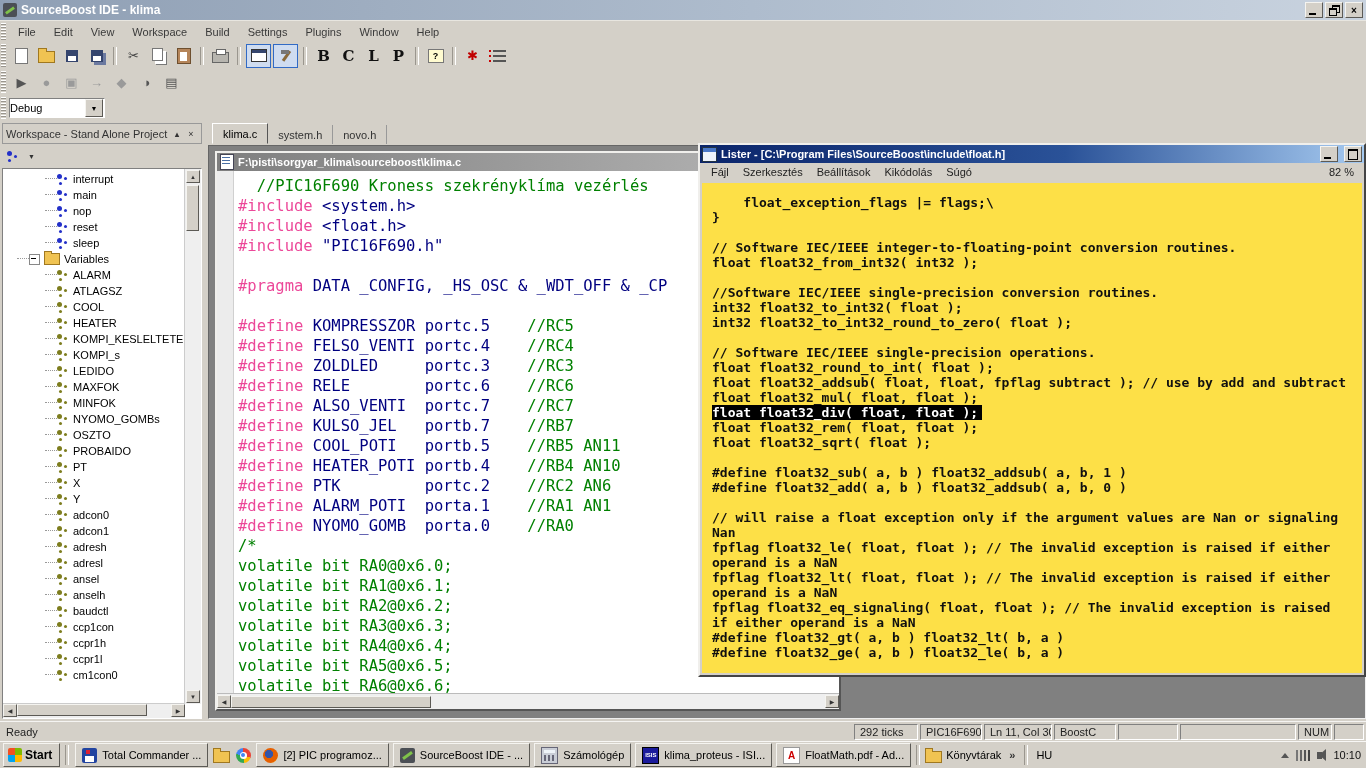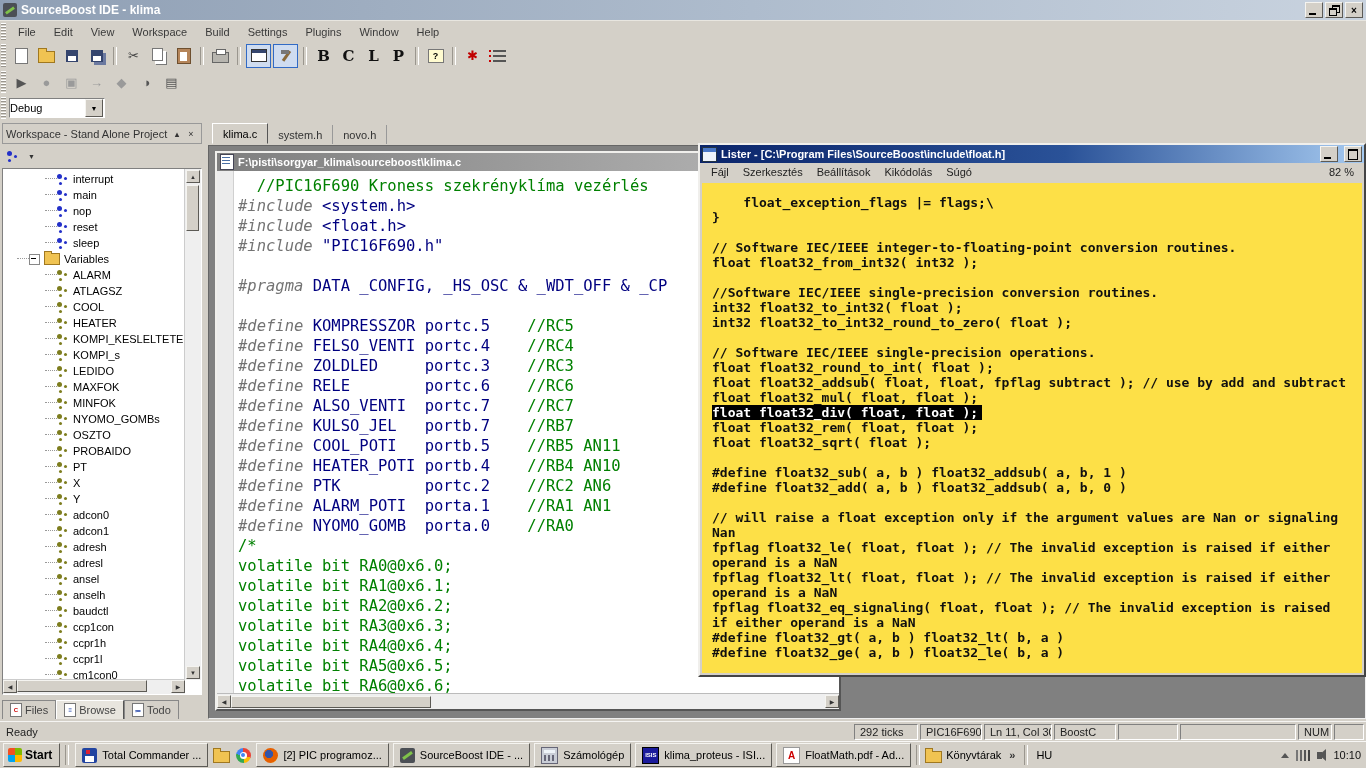--- a/index.html
+++ b/index.html
@@ -97,21 +97,21 @@
   #editorwin{position:absolute;left:6px;top:5px;width:622px;height:556px;border:2px solid;border-color:#f0efec #555 #555 #f0efec;background:#d4d0c8;}
   #edtitle{height:18px;background:linear-gradient(90deg,#7f7f7f,#b9b9b9);display:flex;align-items:center;padding:0 3px;gap:4px;}
   #edtitle .ttext{color:#fff;font-weight:bold;font-size:11px;white-space:nowrap;}
   .docico{width:12px;height:14px;background:#fff;border:1px solid #445;position:relative;flex:none;}
   .docico::after{content:"";position:absolute;left:1px;top:2px;width:8px;height:8px;
      background:repeating-linear-gradient(180deg,#4a6fa5 0 1px,transparent 1px 3px);}
   #edbody{position:absolute;left:0;top:18px;right:0;bottom:15px;background:#fff;overflow:hidden;}
   #gutter{position:absolute;left:0;top:0;bottom:0;width:16px;background:#ececec;border-right:1px solid #d0d0d0;}
   #code{position:absolute;left:21px;top:5px;right:0;bottom:0;font-family:"DejaVu Sans Mono",monospace;font-size:15.5px;line-height:20px;white-space:pre;}
   .cline{height:20px;}
-  .sb1{color:#737373;font-style:italic;} .sn1{color:#000080;} .sg1{color:#008000;}
+  .sb1{color:#ec4899;} .sn1{color:#000080;} .sg1{color:#008000;}
   #edhsb{position:absolute;left:0;bottom:0;right:0;height:15px;background:#efefef;display:flex;align-items:center;border-top:1px solid #bbb;}
   
   #lister{left:698px;top:143px;width:668px;height:534px;border:2px solid;border-color:#f0efec #444 #444 #f0efec;background:#d4d0c8;z-index:20;box-sizing:border-box;}
   #ltitle{height:18px;background:linear-gradient(90deg,#0a246a,#2a5298 55%,#a6caf0);display:flex;align-items:center;padding:0 2px;gap:4px;}
   #ltitle .ttext{color:#fff;font-weight:bold;font-size:11px;flex:1;white-space:nowrap;}
   .listico{width:13px;height:13px;background:linear-gradient(#4a78c8 0 4px,#eef3fb 4px);border:1px solid #234;flex:none;}
   #lmenu{height:18px;display:flex;align-items:center;padding:0 4px;}
   #lmenu .menu-item{padding:2px 7px;color:#222;}
   #lzoom{margin-left:auto;padding-right:6px;color:#222;}
   #lbody{position:absolute;left:2px;top:38px;right:2px;bottom:2px;background:#fde047;overflow:hidden;padding:12px 0 0 10px;
@@ -460,34 +460,20 @@
       <div class="sbtn" style="position:absolute;top:1px;left:1px">▲</div>
       <div class="vthumb" style="top:16px;height:46px"></div>
       <div class="sbtn" style="position:absolute;bottom:1px;left:1px">▼</div>
     </div>
     <div class="hsb">
       <div class="sbtn">◀</div>
       <div class="hthumb" style="width:130px"></div>
       <div class="sbtn" style="margin-left:auto">▶</div>
     </div>
   </div>
-  <div id="sb-tabs">
-      <span class="sbtab">
-        <span class="minipage" style="color: rgb(204, 0, 0);">C</span>
-        <span>Files</span>
-      </span>
-      <span class="sbtab active">
-        <span class="minipage" style="color: rgb(34, 68, 170);">≡</span>
-        <span>Browse</span>
-      </span>
-      <span class="sbtab">
-        <span class="minipage" style="color: rgb(34, 68, 170);">≔</span>
-        <span>Todo</span>
-      </span>
-    </div>
 </div>
 
 <div class="abs" id="mdi">
   <div id="tabstrip">
       <span class="etab active">klima.c</span>
       <span class="etab">system.h</span>
       <span class="etab">novo.h</span>
     </div>
   <div id="mdiclient">
     <div id="editorwin">

